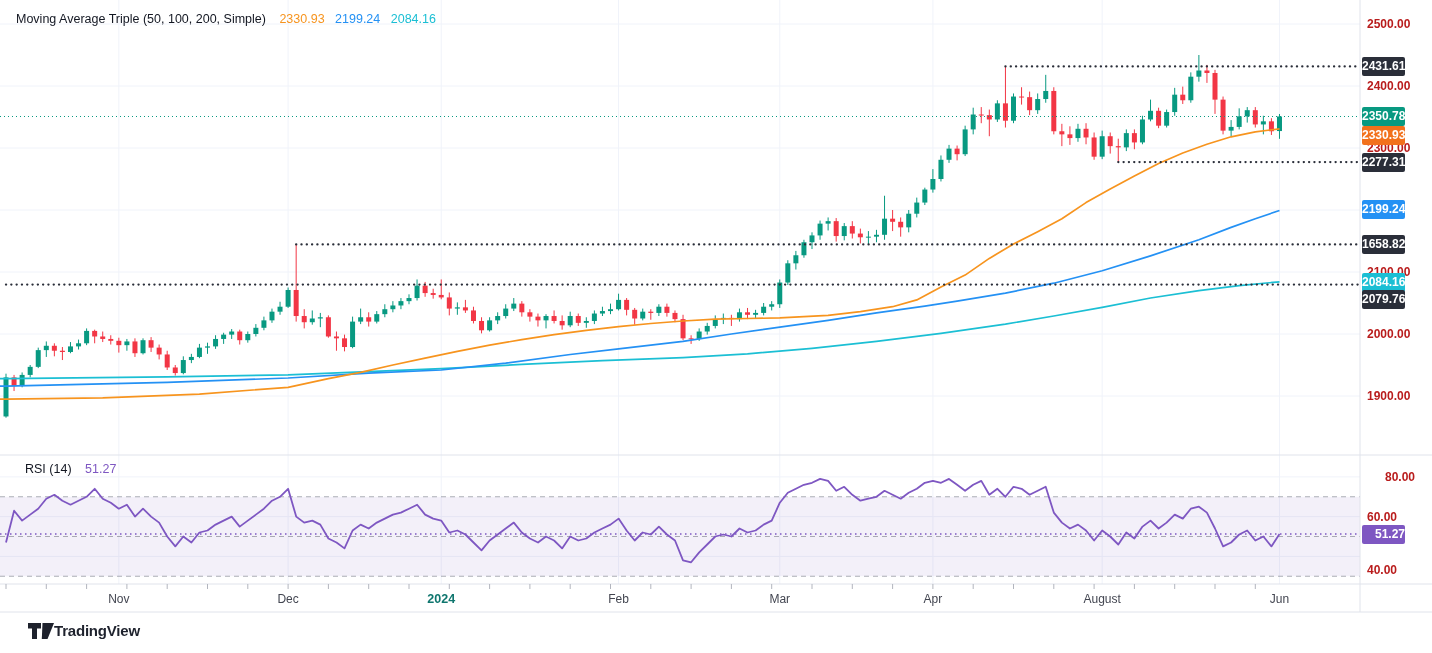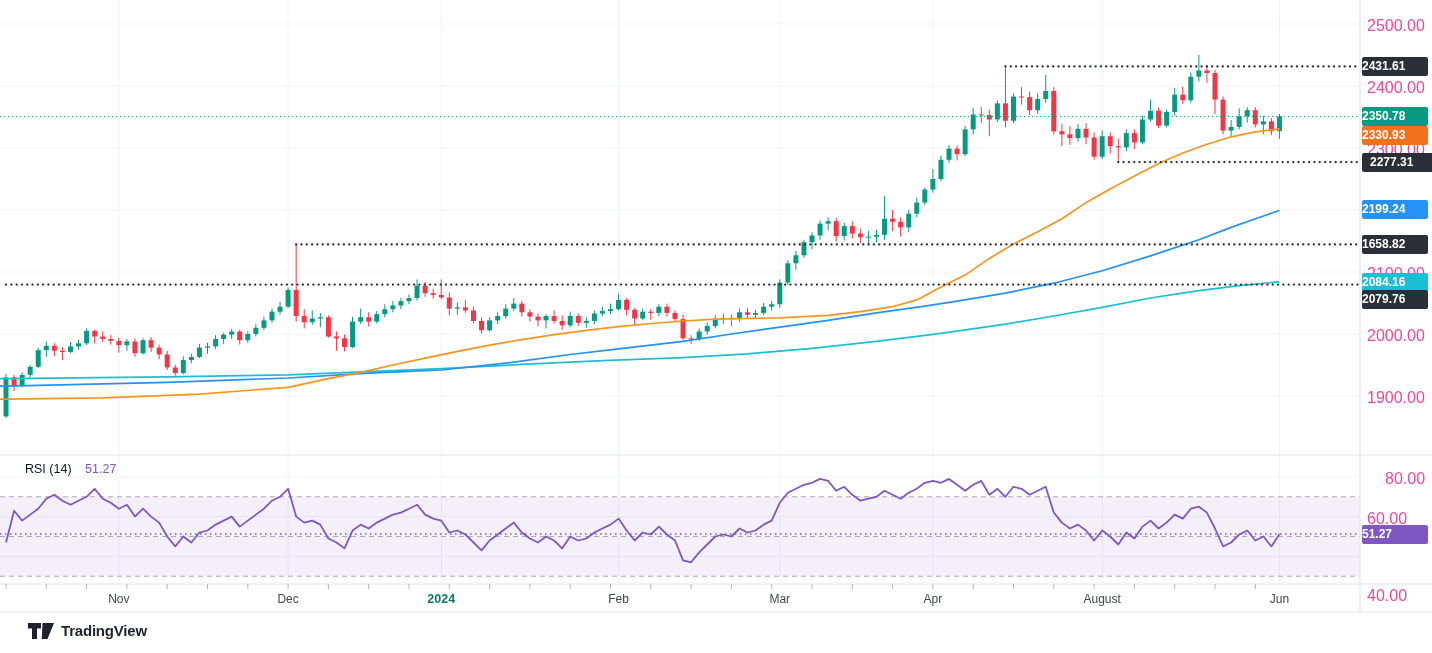--- a/index.html
+++ b/index.html
@@ -7,26 +7,26 @@
   #chart-svg{position:absolute;left:0;top:0;}
   .legend{position:absolute;left:16px;top:8px;font-size:12.5px;color:#131722;line-height:23px;white-space:nowrap;}
   .legend .t{margin-right:10px;}
   .legend .k{color:#131722;}
   .legend .up{color:#089981;margin-right:7px;}
   .legend .ma50{color:#f7941e;margin-right:7px;font-weight:400;}
   .legend .ma100{color:#2491f4;margin-right:7px;}
   .legend .ma200{color:#1bbfd4;margin-right:7px;}
   .rsi-legend{position:absolute;left:25px;top:462px;font-size:12.5px;color:#131722;white-space:nowrap;}
   .rsi-legend .v{color:#7e57c2;margin-left:10px;}
-  .axis-tick{position:absolute;left:1367px;font-size:16px;color:#ec4899;}
-  .pill{position:absolute;left:1362px;width:66px;height:19px;line-height:19px;text-align:left;
+  .axis-tick{position:absolute;left:1367px;font-size:12px;color:#b91c1c;font-weight:bold;}
+  .pill{position:absolute;left:1362px;width:43px;height:19px;line-height:19px;text-align:right;
         color:#fff;font-size:12px;font-weight:700;border-radius:2px;}
   .time-label{position:absolute;top:592px;font-size:12px;color:#434651;transform:translateX(-50%);text-align:right;}
   .time-label.bold{font-weight:700;color:#0f766e;font-size:12.5px;}
-  .logo{position:absolute;left:28px;top:622px;display:flex;align-items:flex-end;gap:7px;}
+  .logo{position:absolute;left:28px;top:622px;display:flex;align-items:flex-end;}
   .logo .txt{font-size:15px;font-weight:600;color:#1e222d;letter-spacing:-0.2px;}
 </style>
 </head>
 <body>
 
 <div id="app">
   <svg id="chart-svg" width="1432" height="653">
       <line x1="118.84" y1="0" x2="118.84" y2="584" stroke="#f0f3fa" stroke-width="1"></line>
       <line x1="288.1" y1="0" x2="288.1" y2="584" stroke="#f0f3fa" stroke-width="1"></line>
       <line x1="441.24" y1="0" x2="441.24" y2="584" stroke="#f0f3fa" stroke-width="1"></line>
@@ -411,42 +411,48 @@
       <line x1="1013.5000000000001" y1="584" x2="1013.5000000000001" y2="589" stroke="#b2b5be"></line>
       <line x1="1053.8" y1="584" x2="1053.8" y2="589" stroke="#b2b5be"></line>
       <line x1="1094.1000000000001" y1="584" x2="1094.1000000000001" y2="589" stroke="#b2b5be"></line>
       <line x1="1134.4" y1="584" x2="1134.4" y2="589" stroke="#b2b5be"></line>
       <line x1="1174.7" y1="584" x2="1174.7" y2="589" stroke="#b2b5be"></line>
       <line x1="1215" y1="584" x2="1215" y2="589" stroke="#b2b5be"></line>
       <line x1="1255.3000000000002" y1="584" x2="1255.3000000000002" y2="589" stroke="#b2b5be"></line>
     </svg>
 
   <div class="legend">
+    <div>
+      <span class="t">Moving Average Triple (50, 100, 200, Simple)</span>
+      <span class="ma50">2330.93</span>
+      <span class="ma100">2199.24</span>
+      <span class="ma200">2084.16</span>
+    </div>
   </div>
 
   <div class="rsi-legend">
     <span>RSI</span>
     <span>(14)</span>
     <span class="v">51.27</span>
   </div>
 
   <div id="price-axis">
       <div class="axis-tick" style="top: 17px;">2500.00</div>
       <div class="axis-tick" style="top: 79px;">2400.00</div>
       <div class="axis-tick" style="top: 141px;">2300.00</div>
       <div class="axis-tick" style="top: 265px;">2100.00</div>
       <div class="axis-tick" style="top: 327px;">2000.00</div>
       <div class="axis-tick" style="top: 389px;">1900.00</div>
       <div class="axis-tick" style="top: 469.875px; margin-left: 18px;">80.00</div>
       <div class="axis-tick" style="top: 509.625px;">60.00</div>
-      <div class="axis-tick" style="top: 555px; margin-top: 32px;">40.00</div>
+      <div class="axis-tick" style="top: 531px; margin-top: 32px;">40.00</div>
       <div class="pill" style="top: 56.5px; background: rgb(42, 46, 57);">2431.61</div>
       <div class="pill" style="top: 106.5px; background: rgb(8, 153, 129);">2350.78</div>
       <div class="pill" style="top: 125.5px; background: rgb(242, 113, 28);">2330.93</div>
-      <div class="pill" style="top: 152.5px; background: rgb(42, 46, 57); padding-left: 8px;">2277.31</div>
+      <div class="pill" style="top: 152.5px; background: rgb(42, 46, 57);">2277.31</div>
       <div class="pill" style="top: 199.5px; background: rgb(36, 145, 244);">2199.24</div>
       <div class="pill" style="top: 234.5px; background: rgb(42, 46, 57);">1658.82</div>
       <div class="pill" style="top: 272.5px; background: rgb(27, 191, 212);">2084.16</div>
       <div class="pill" style="top: 289.5px; background: rgb(42, 46, 57);">2079.76</div>
       <div class="pill" style="top: 524.5px; background: rgb(126, 87, 194);">51.27</div>
     </div>
   <div id="time-axis">
       <div class="time-label" style="left: 118.84px;">Nov</div>
       <div class="time-label" style="left: 288.1px;">Dec</div>
       <div class="time-label bold" style="left: 441.24px;">2024</div>

